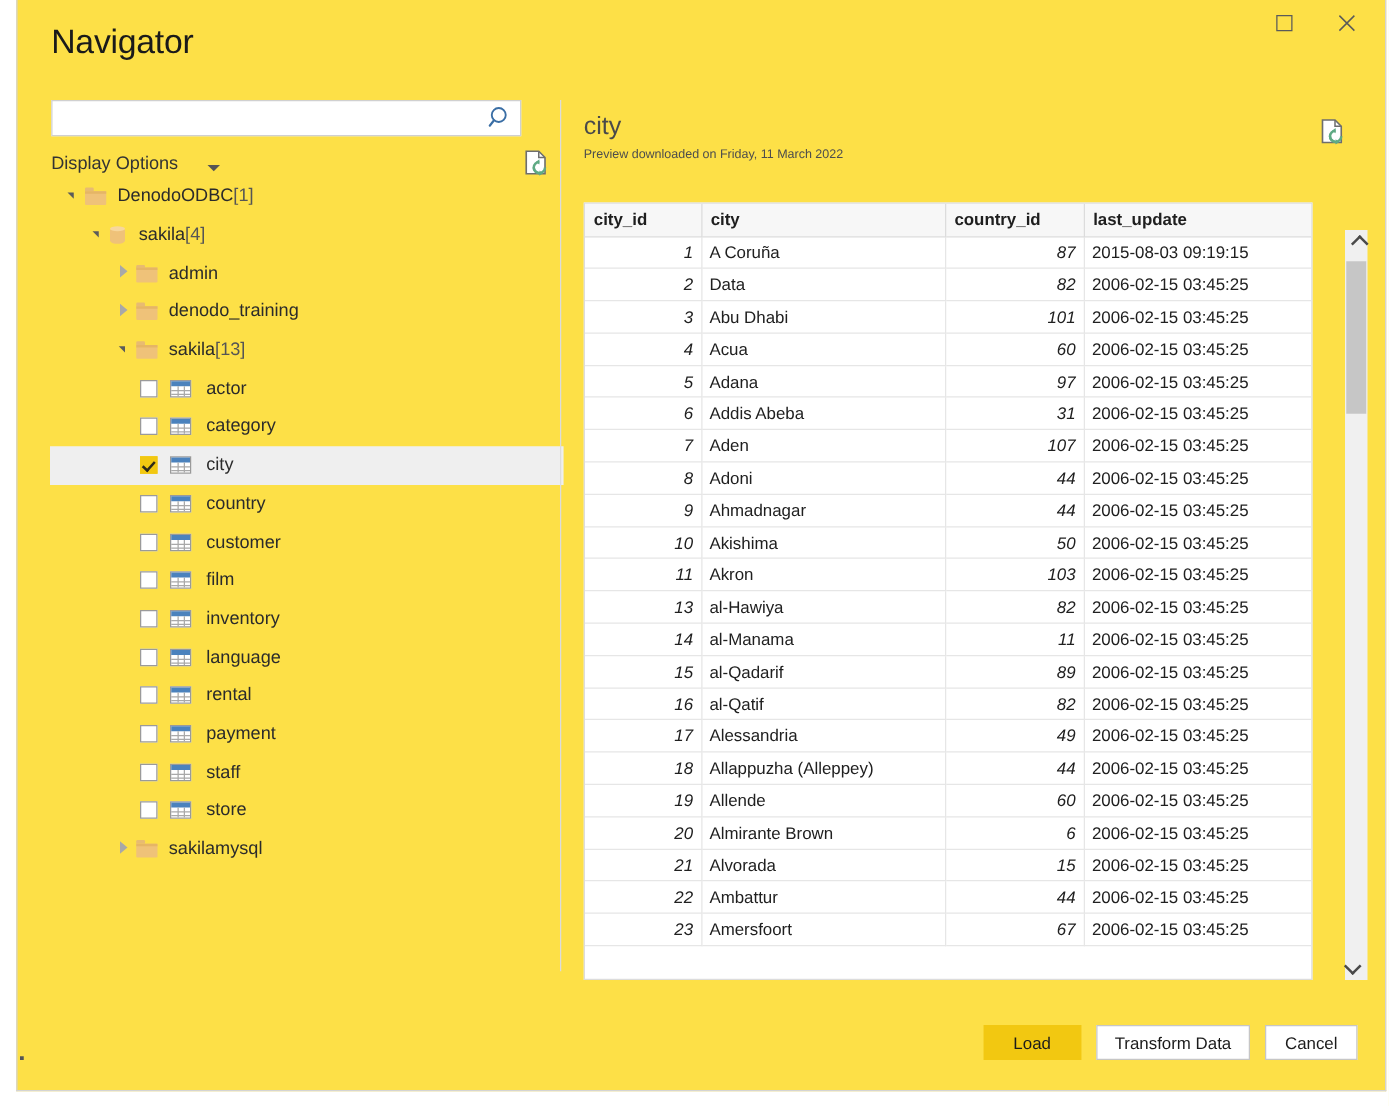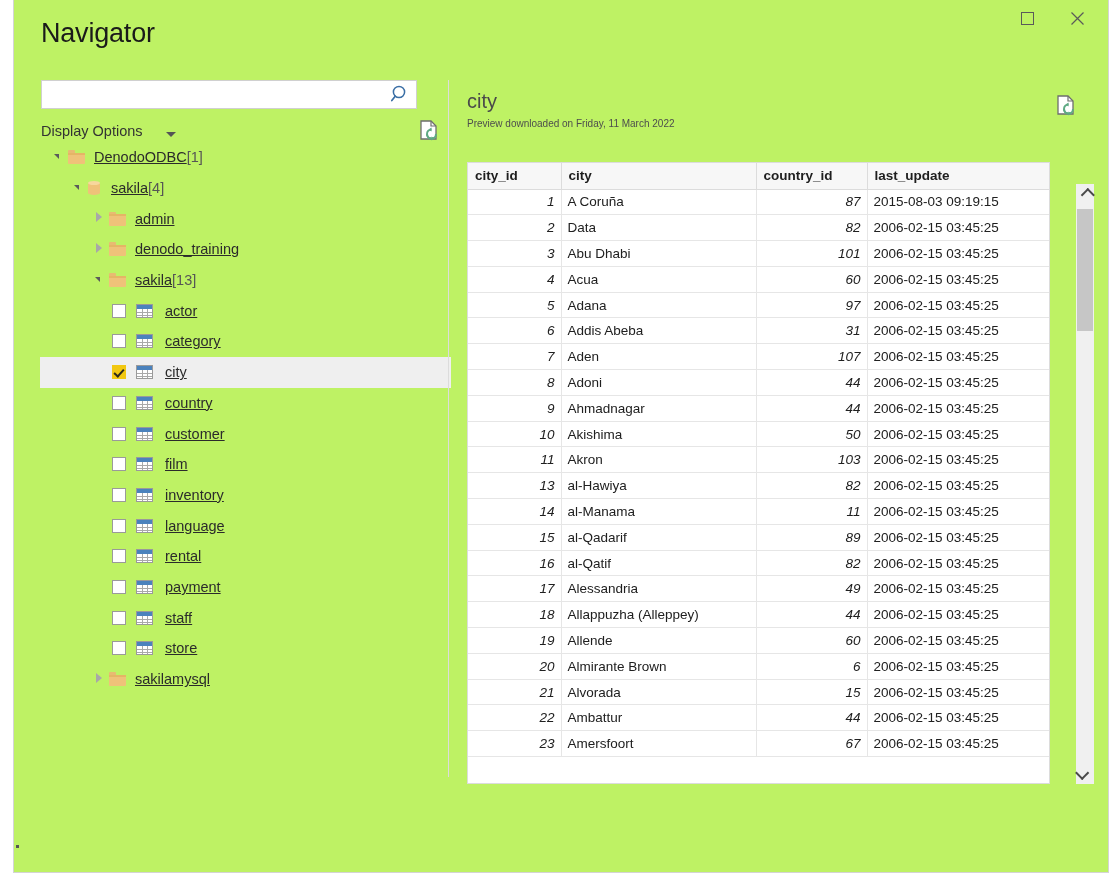--- a/index.html
+++ b/index.html
@@ -11,21 +11,21 @@
     font-family: "Liberation Sans", sans-serif;
     overflow: hidden;
   }
 
   #dialog {
     position: absolute;
     left: 13px;
     top: 0px;
     width: 1096px;
     height: 873px;
-    background: #bef264;
+    background: #fde047;
     border: 1px solid #d4d4d4;
     border-top: none;
     box-sizing: border-box;
   }
 
   
   .titlebar {
     position: absolute;
     left: 0; top: 0;
     width: 100%;
@@ -247,21 +247,21 @@
   .cbx.checked::after {
     content: "";
     position: absolute;
     left: 3.2px; top: 0.5px;
     width: 4px; height: 8px;
     border: solid #2d2a1a;
     border-width: 0 2px 2px 0;
     transform: rotate(42deg);
   }
 
-  .tlabel { white-space: nowrap; text-decoration: underline; }
+  .tlabel { white-space: nowrap; }
   .tcount { color: #555; }
 
   
   #divider {
     position: absolute;
     left: 434px;
     top: 80px;
     bottom: 95px;
     width: 1px;
     background: #dcdcdc;
@@ -829,15 +829,20 @@
   <div id="vscroll">
     <div class="arrow up">
       <span class="chev up"></span>
     </div>
     <div id="vthumb"></div>
     <div class="arrow dn">
       <span class="chev dn"></span>
     </div>
   </div>
 
+  <div id="footer">
+    <button class="btn primary">Load</button>
+    <button class="btn">Transform Data</button>
+    <button class="btn">Cancel</button>
+  </div>
 
   <div class="dot"></div>
 </div>
 
 </body></html>

